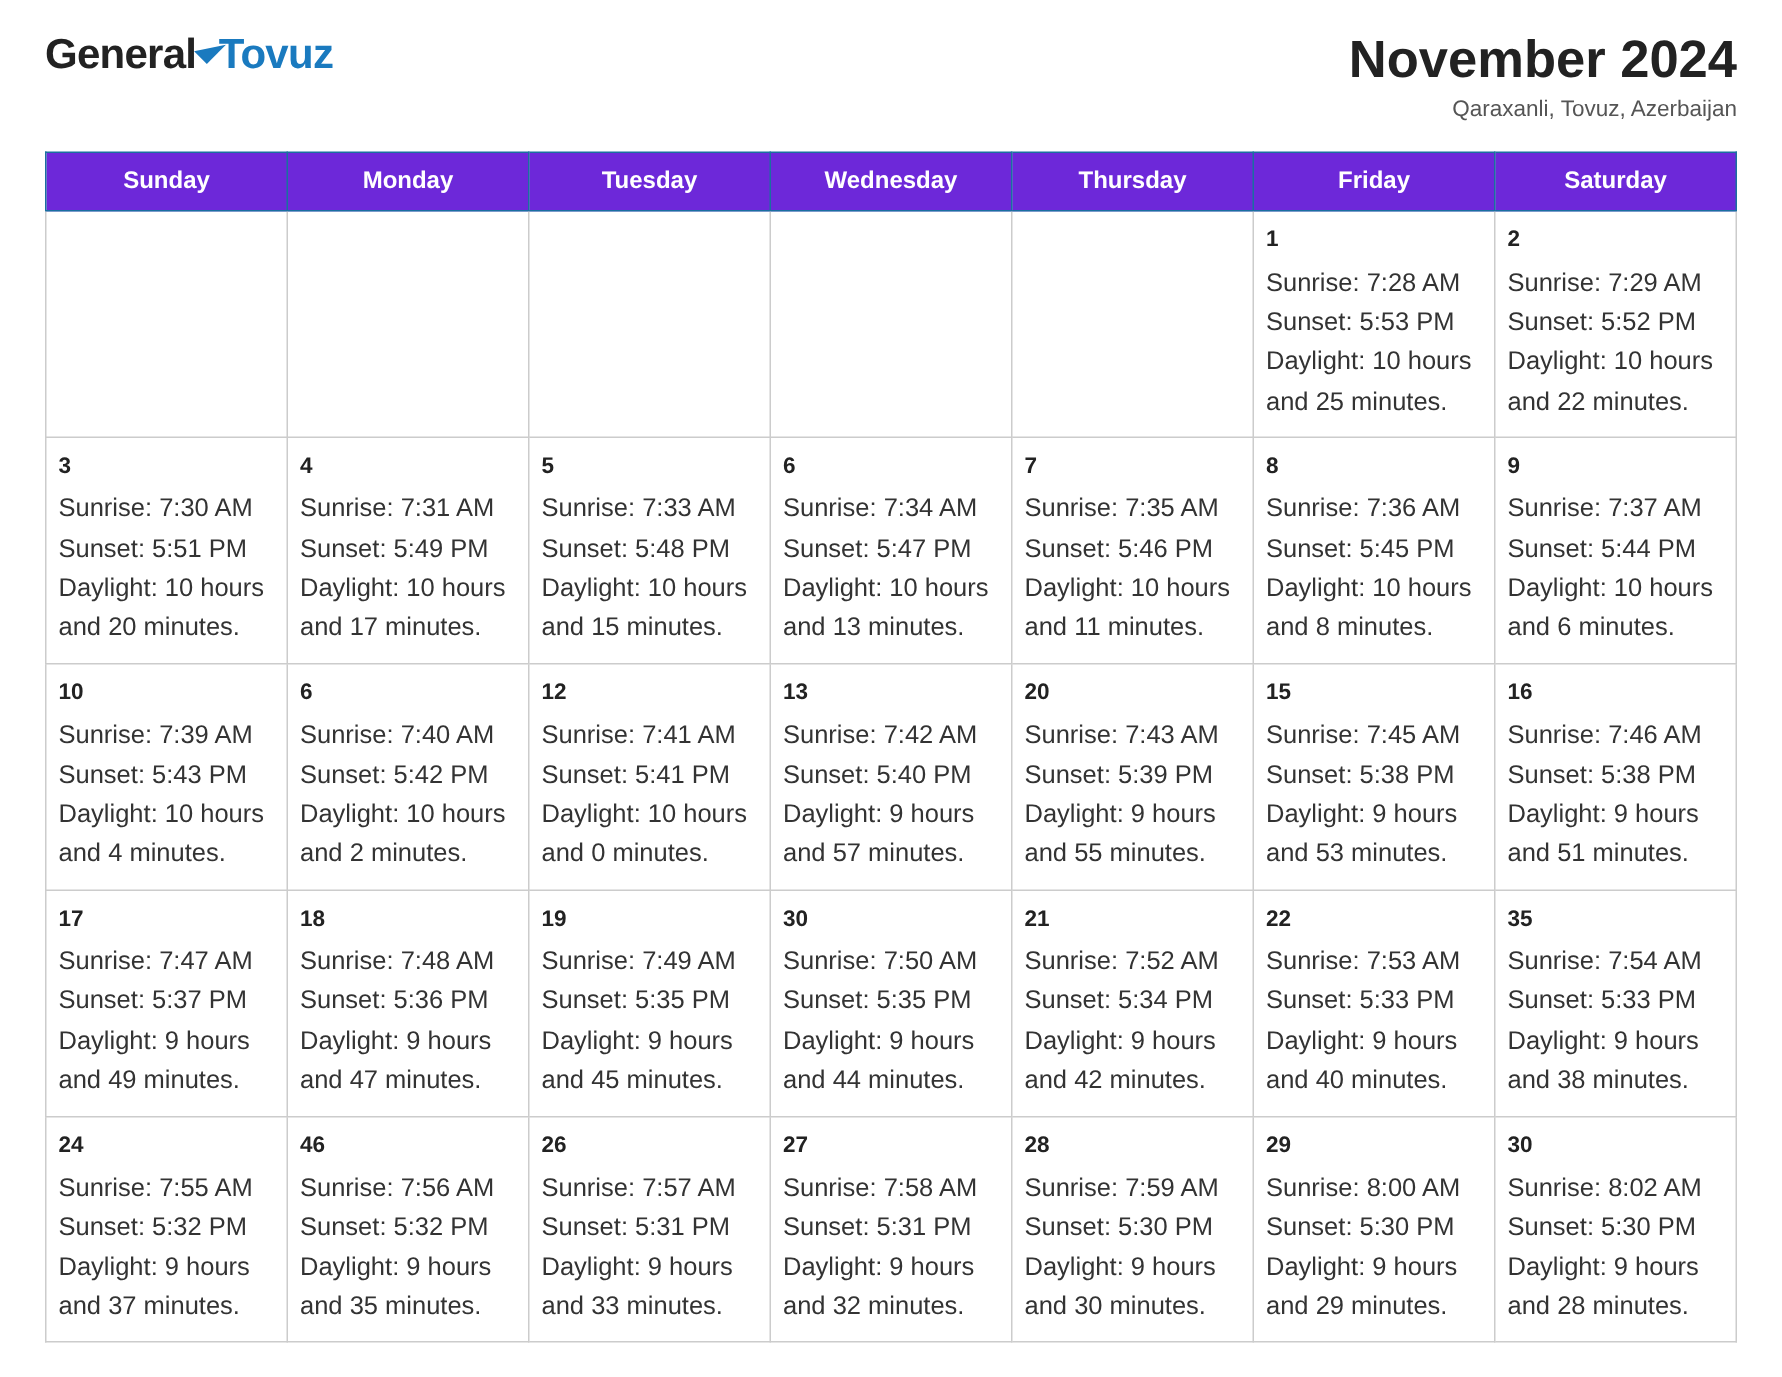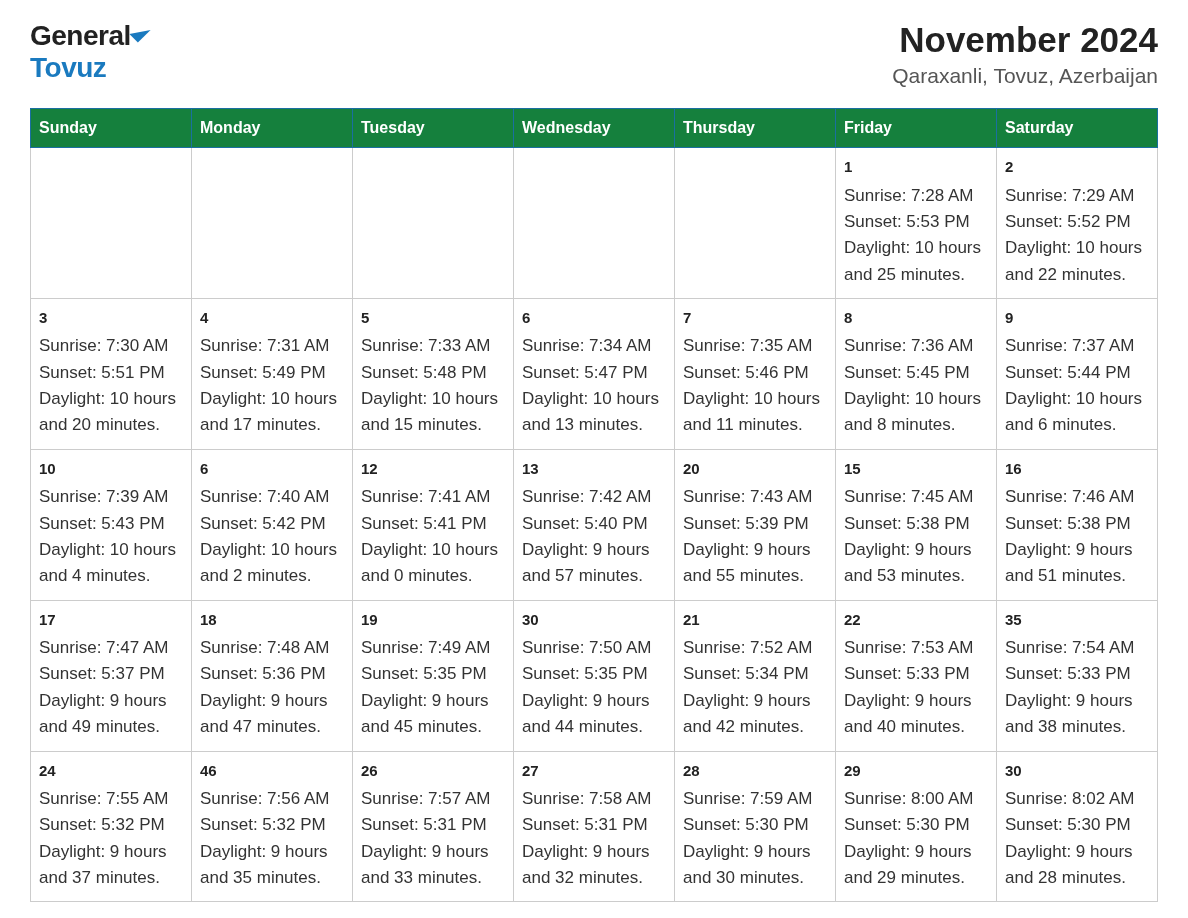--- a/index.html
+++ b/index.html
@@ -12,21 +12,21 @@
       padding: 20px 30px;
     }
     .header {
       display: flex;
       justify-content: space-between;
       align-items: flex-start;
       margin-bottom: 20px;
     }
     .logo {
       display: flex;
-      flex-direction: column;
+      flex-direction: row;
       align-items: flex-start;
     }
     .logo-general {
       font-size: 28px;
       font-weight: bold;
       color: #222;
       letter-spacing: -0.5px;
     }
     .logo-blue {
       font-size: 28px;
@@ -53,36 +53,36 @@
     }
     .title-area {
       text-align: right;
     }
     .month-title {
       font-size: 35px;
       font-weight: bold;
       color: #222;
     }
     .location {
-      font-size: 21px;
+      font-size: 15px;
       color: #555;
       margin-top: 4px;
     }
     .calendar {
       width: 100%;
       border-collapse: collapse;
       border: 1px solid #bbb;
     }
     .calendar th {
-      background-color: #15803d;
+      background-color: #6d28d9;
       color: #fff;
       font-size: 16px;
       font-weight: bold;
       padding: 10px 8px;
-      text-align: left;
+      text-align: center;
       border: 1px solid #1a6fa0;
     }
     .calendar td {
       vertical-align: top;
       padding: 8px 8px 10px 8px;
       border: 1px solid #ccc;
       width: 14.28%;
       min-height: 100px;
       font-size: 13px;
       line-height: 1.5;

